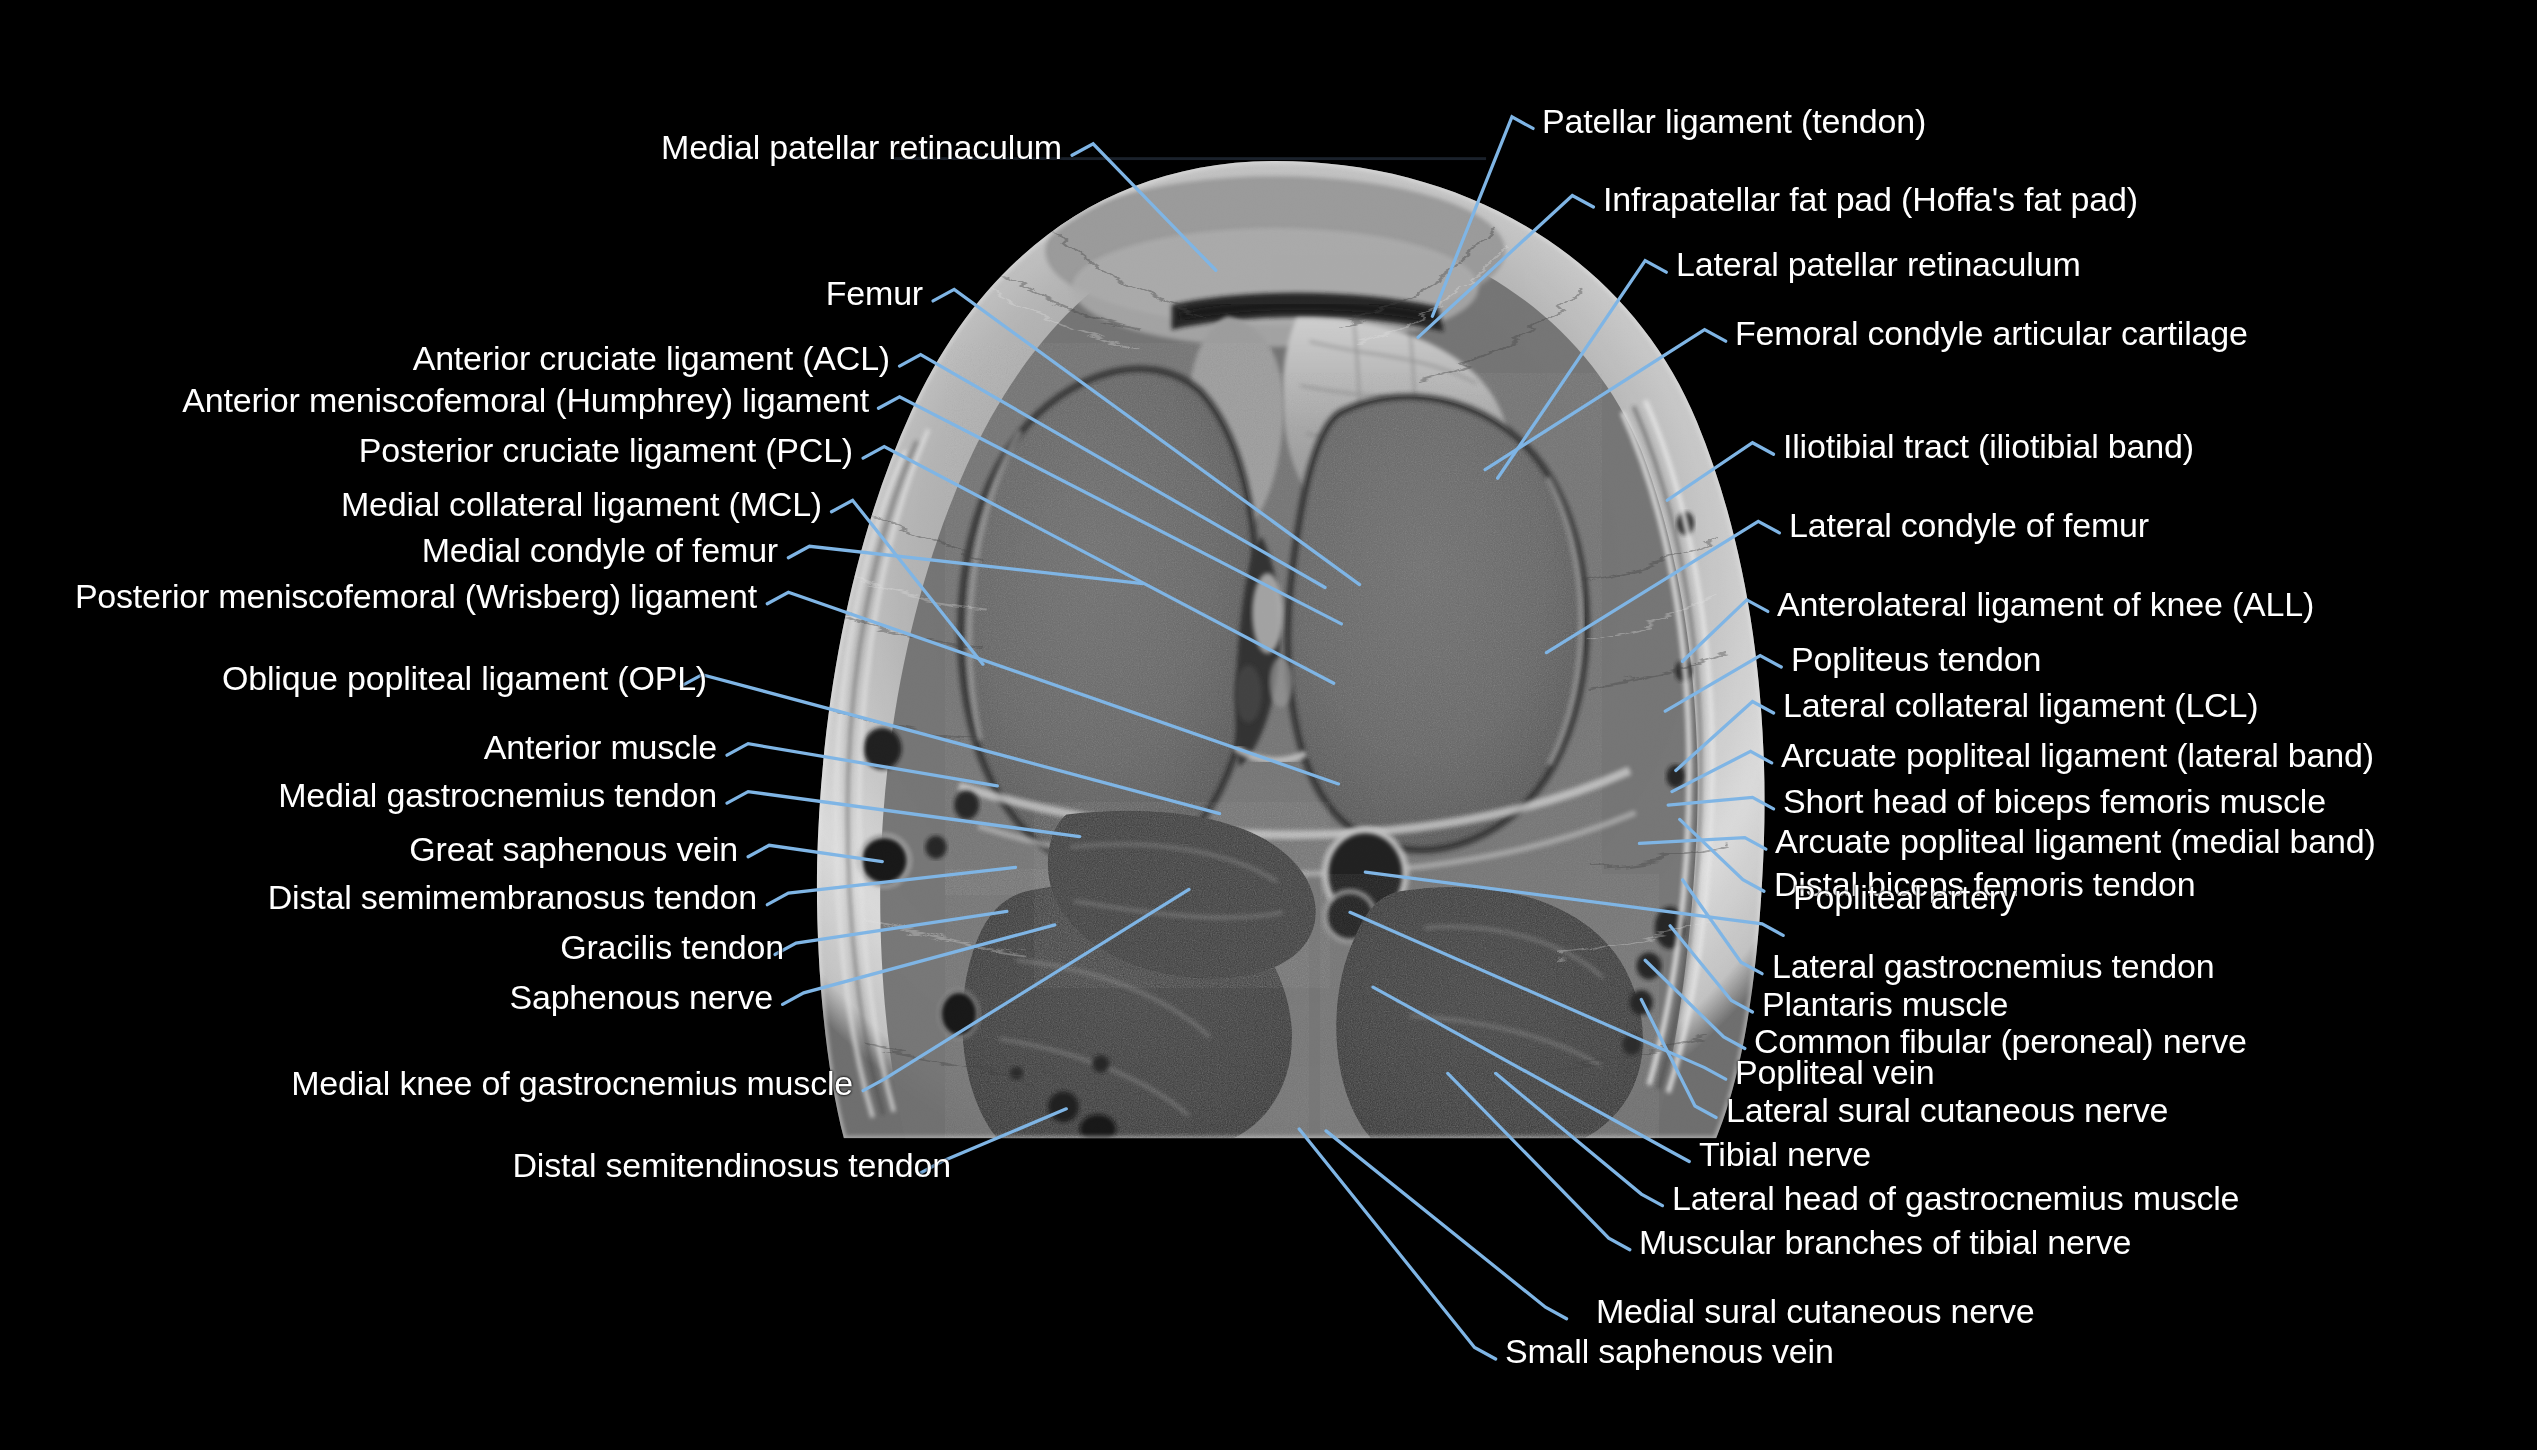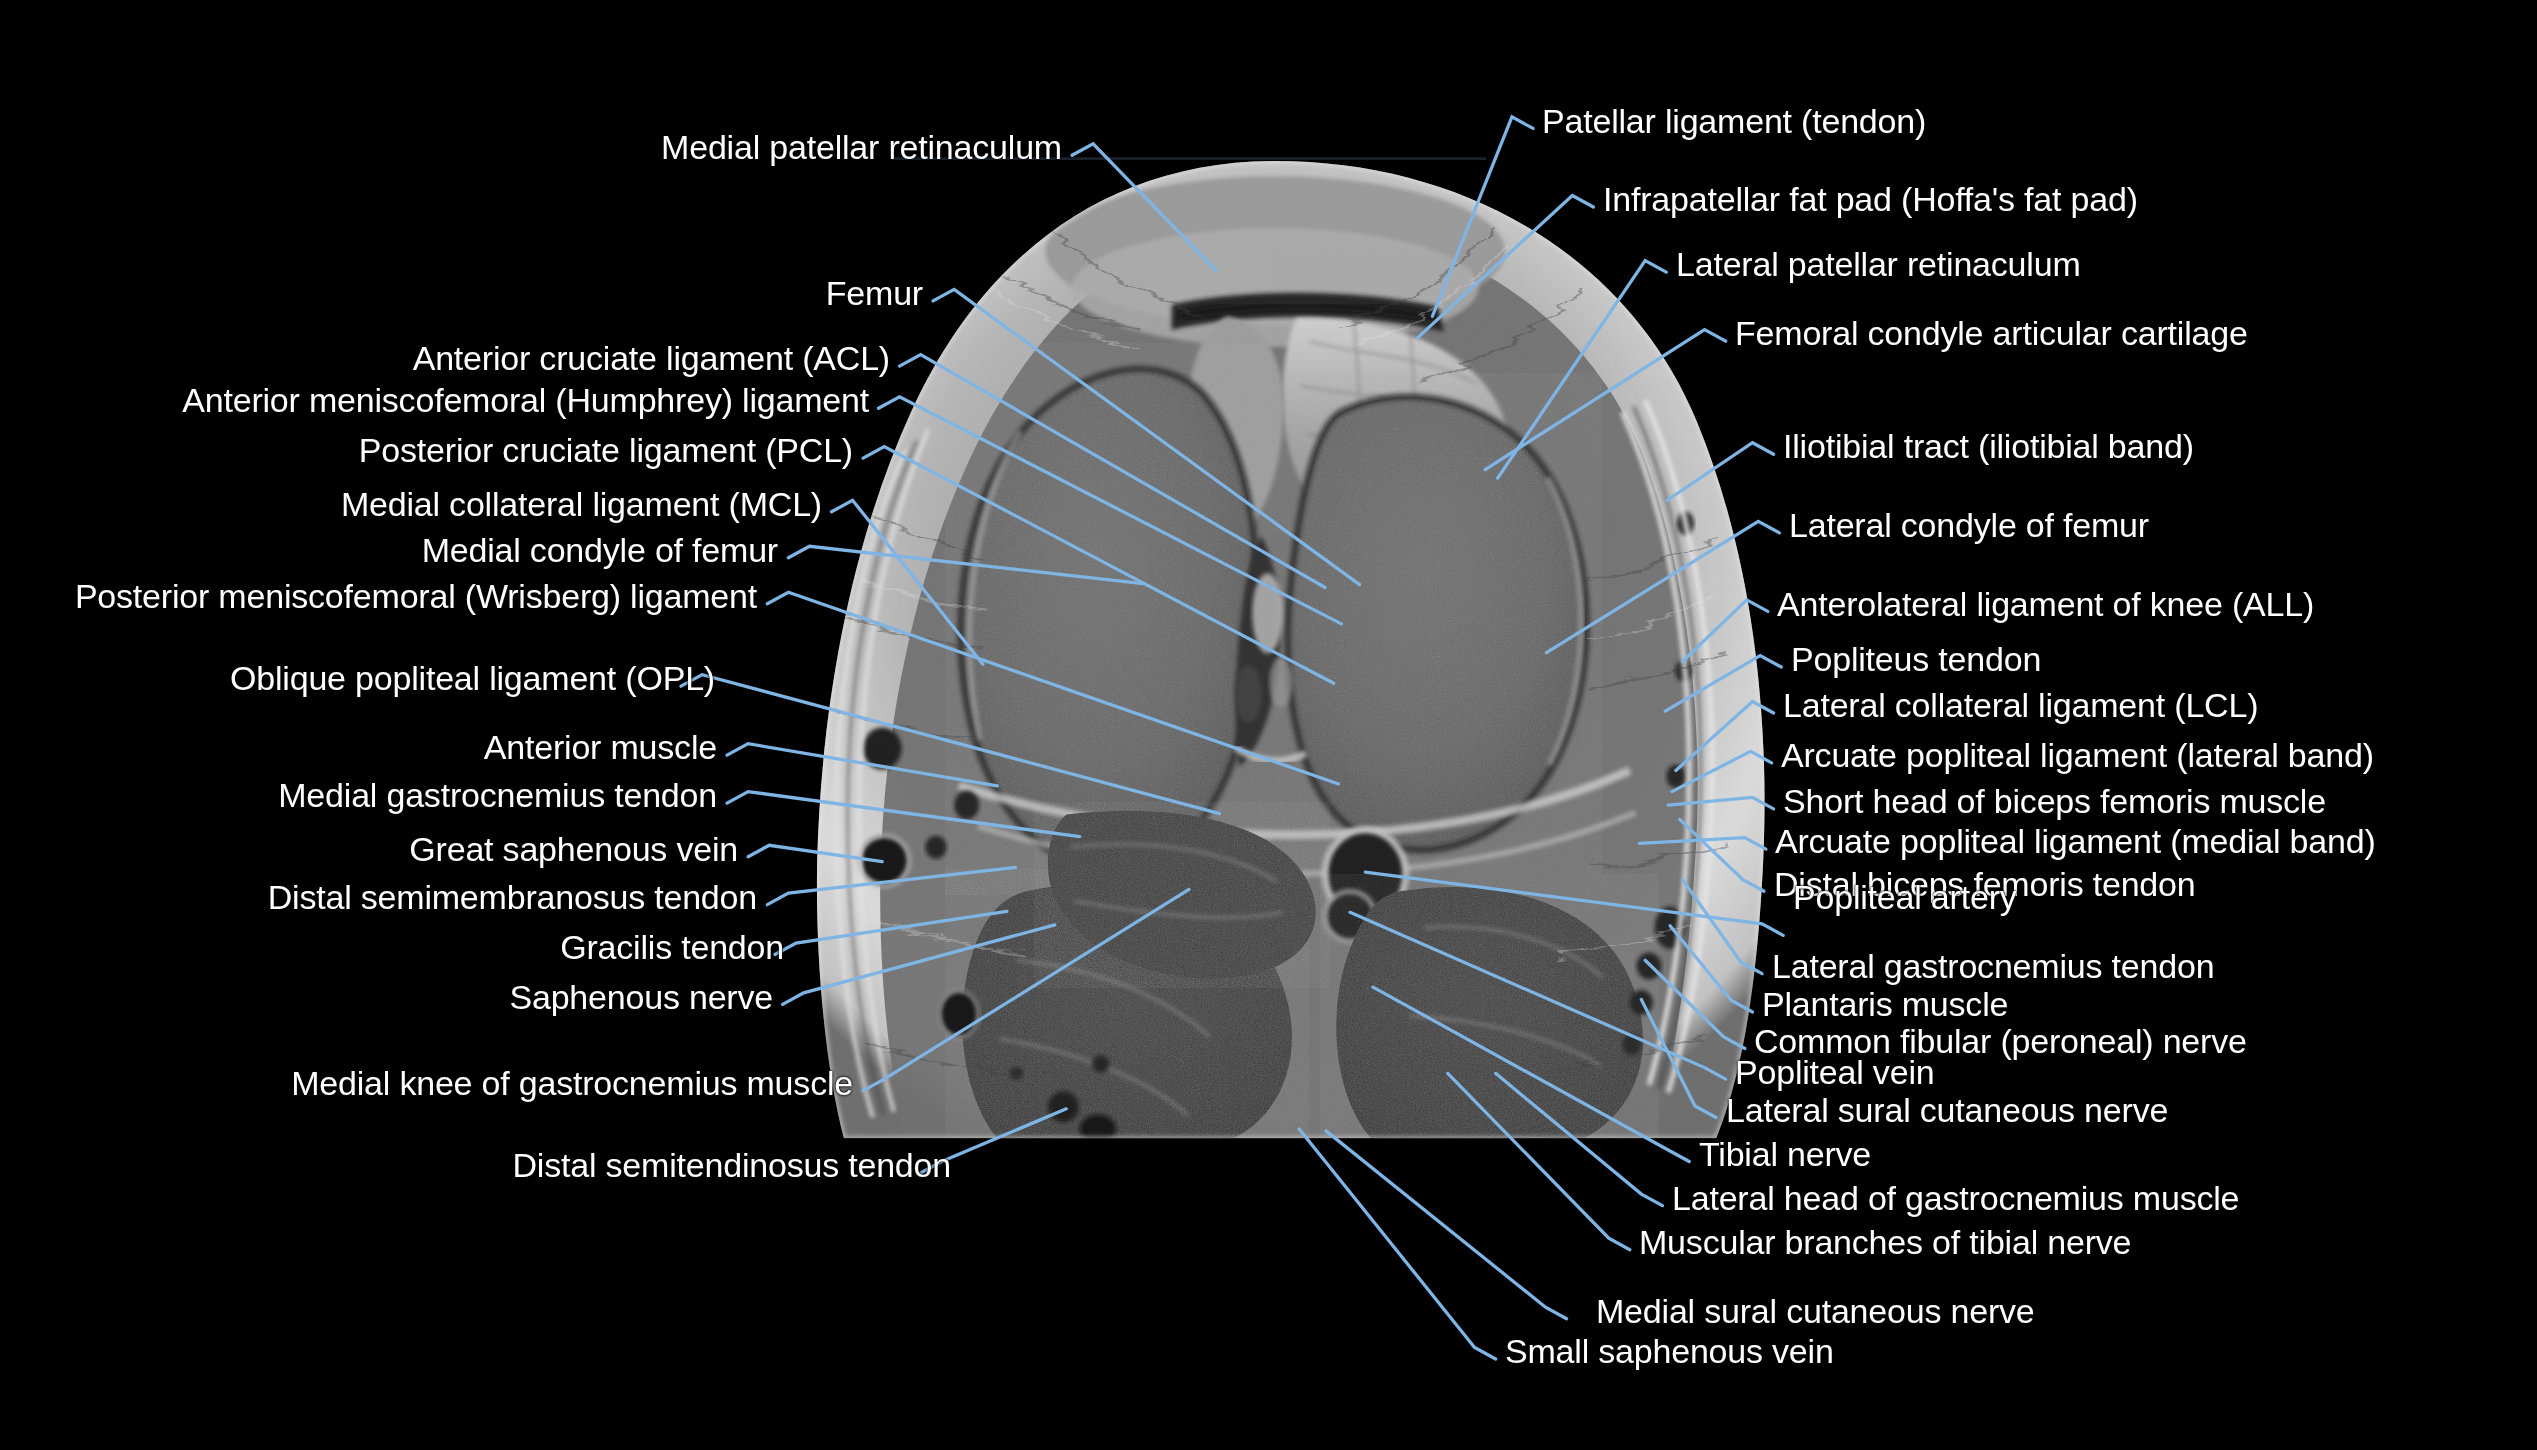--- a/index.html
+++ b/index.html
@@ -304,21 +304,21 @@
 
   <div id="labelsLeft">
       <div class="lbl l" style="top: 130px; left: 0px; width: 1062px;">Medial patellar retinaculum</div>
       <div class="lbl l" style="top: 276px; left: 0px; width: 923px;">Femur</div>
       <div class="lbl l" style="top: 341px; left: 0px; width: 890px;">Anterior cruciate ligament (ACL)</div>
       <div class="lbl l" style="top: 383px; left: 0px; width: 869px;">Anterior meniscofemoral (Humphrey) ligament</div>
       <div class="lbl l" style="top: 433px; left: 0px; width: 853px;">Posterior cruciate ligament (PCL)</div>
       <div class="lbl l" style="top: 487px; left: 0px; width: 822px;">Medial collateral ligament (MCL)</div>
       <div class="lbl l" style="top: 533px; left: 0px; width: 778px;">Medial condyle of femur</div>
       <div class="lbl l" style="top: 579px; left: 0px; width: 757px;">Posterior meniscofemoral (Wrisberg) ligament</div>
-      <div class="lbl l" style="top: 661px; left: 16px; width: 671px; padding-left: 28px;">Oblique popliteal ligament (OPL)</div>
+      <div class="lbl l" style="top: 661px; left: 8px; width: 671px; padding-left: 28px;">Oblique popliteal ligament (OPL)</div>
       <div class="lbl l" style="top: 730px; left: 0px; width: 717px;">Anterior muscle</div>
       <div class="lbl l" style="top: 778px; left: 0px; width: 717px;">Medial gastrocnemius tendon</div>
       <div class="lbl l" style="top: 832px; left: 0px; width: 738px;">Great saphenous vein</div>
       <div class="lbl l" style="top: 880px; left: 0px; width: 757px;">Distal semimembranosus tendon</div>
       <div class="lbl l" style="top: 930px; left: 6px; width: 765px; padding-left: 13px;">Gracilis tendon</div>
       <div class="lbl l" style="top: 980px; left: 0px; width: 773px;">Saphenous nerve</div>
       <div class="lbl l" style="top: 1066px; left: 0px; width: 853px;">Medial knee of gastrocnemius muscle</div>
       <div class="lbl l" style="top: 1148px; left: 0px; width: 911px; padding-left: 40px;">Distal semitendinosus tendon</div>
     </div>
   <div id="labelsRight">

